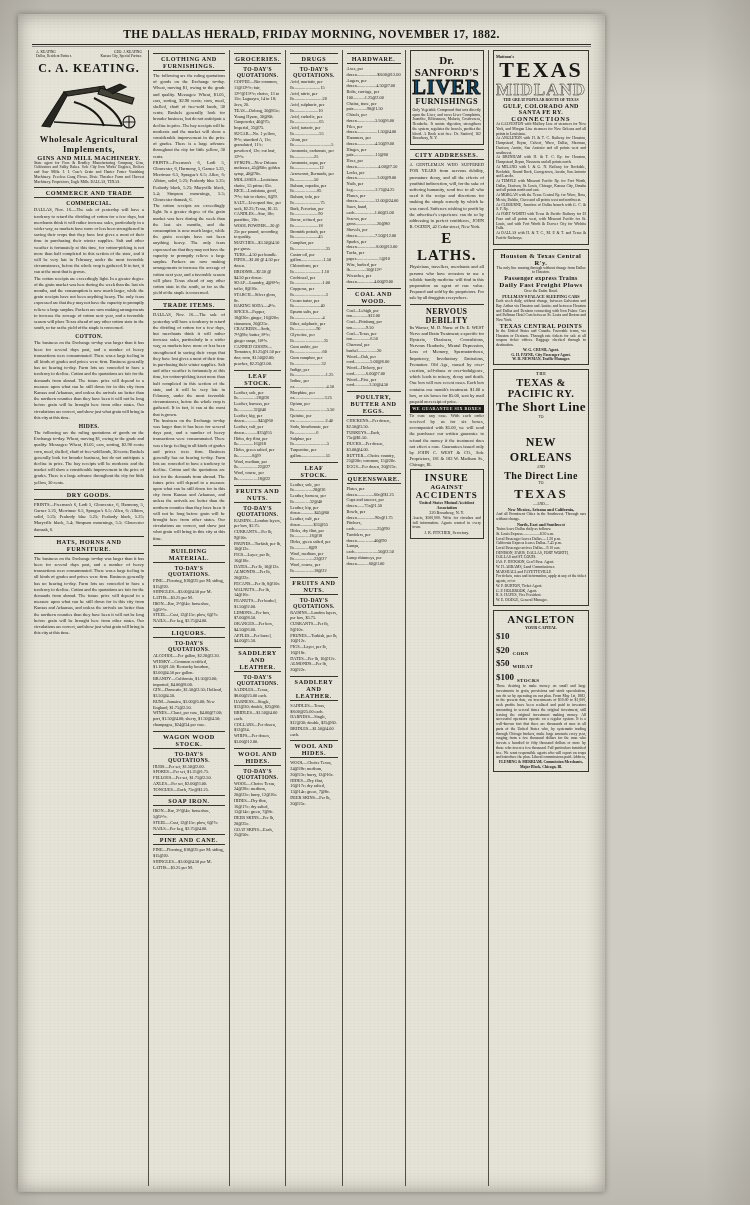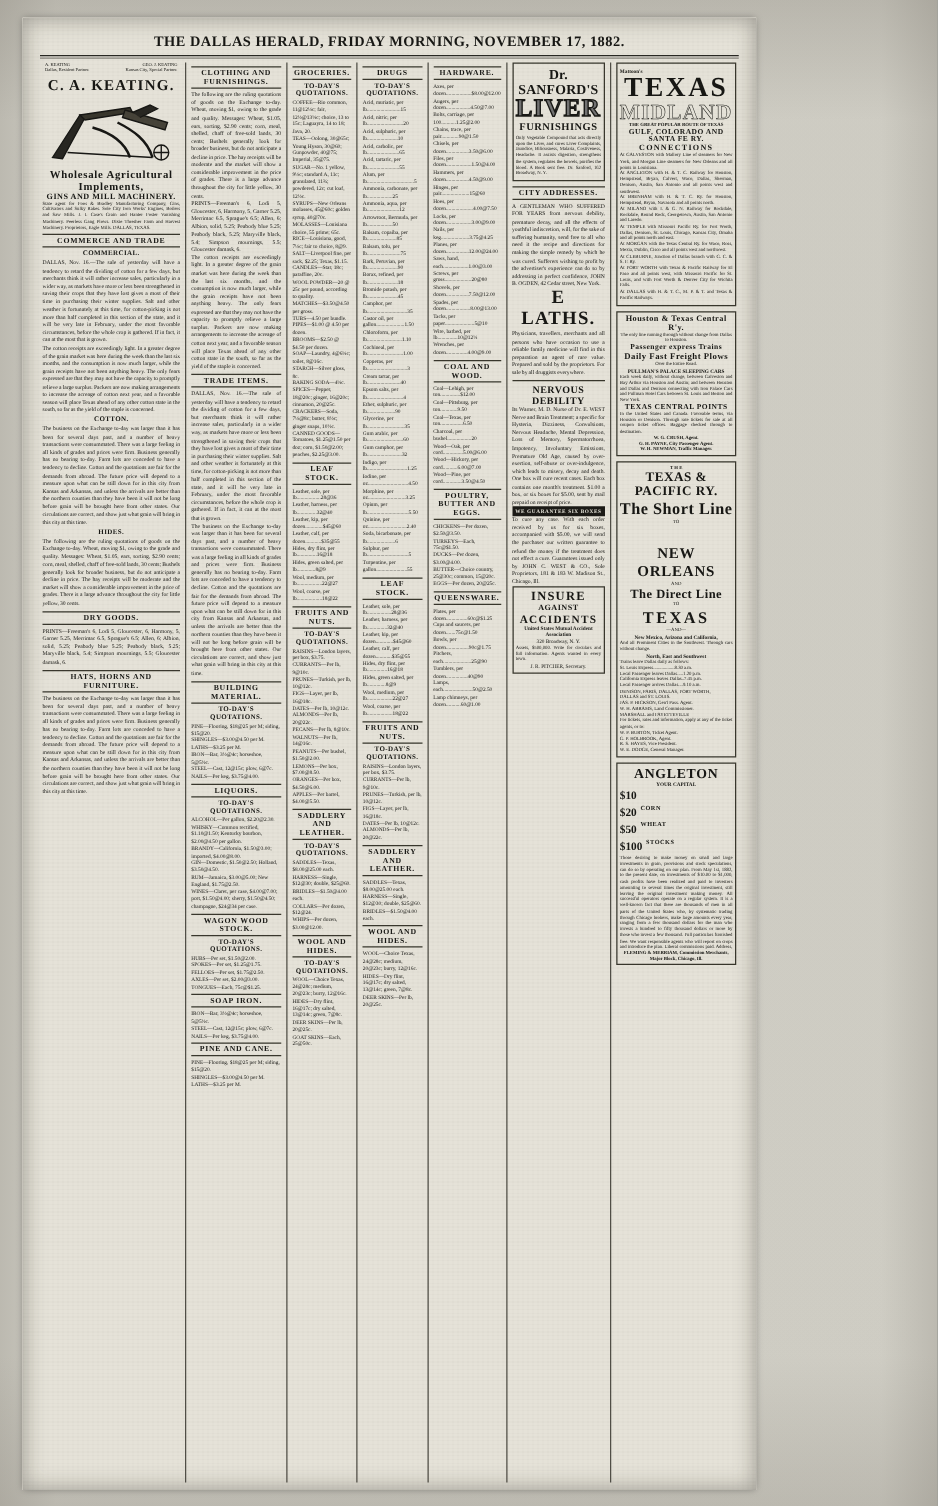--- a/index.html
+++ b/index.html
@@ -67,32 +67,32 @@
   .xtiny{font-size:3.8px;line-height:1.25;}
   .big-head{font-size:13px;font-weight:bold;letter-spacing:1px;text-align:center;}
   .mid-head{font-size:9px;font-weight:bold;letter-spacing:.6px;text-align:center;}
   .sm-head{font-size:6.5px;font-weight:bold;letter-spacing:.4px;text-align:center;}
   .blkbar{background:#1e1d19;color:#e8e6dc;font-weight:bold;text-align:center;padding:1px 0;letter-spacing:.5px;}
   .outline{
     -webkit-text-stroke:0.4px #1a1a17;color:#e3e0d6;font-weight:bold;
   }
   .liver{
     font-size:20px;font-weight:bold;letter-spacing:1px;text-align:center;line-height:.95;
-    color:#737373;-webkit-text-stroke:1.1px #1a1a17;
+    color:#0c4a6e;-webkit-text-stroke:1.1px #1a1a17;
   }
   .sanford{font-size:11px;font-weight:bold;text-align:center;letter-spacing:.2px;}
   .invig{font-size:8.4px;font-weight:bold;text-align:center;letter-spacing:.4px;}
   .texas-big{font-size:22px;font-weight:bold;letter-spacing:2px;text-align:center;line-height:1;}
   .midland{font-size:17px;font-weight:bold;letter-spacing:1px;text-align:center;line-height:1;}
   .hope{font-size:15px;font-weight:bold;letter-spacing:1px;text-align:center;}
   .short-line{font-size:13px;font-weight:bold;text-align:center;letter-spacing:.4px;}
   .neworleans{font-size:12px;font-weight:bold;text-align:center;letter-spacing:.6px;margin-top:16px;}
   .dollars{font-size:4.6px;line-height:1.5;}
   .dollars .amt{font-weight:bold;font-size:9px;}
-  .money-row{display:flex;align-items:flex-start;gap:3px;}
+  .money-row{display:flex;align-items:flex-end;gap:3px;}
   .money-row .lbl{font-size:5px;font-weight:bold;letter-spacing:.4px;}
   .increase{font-size:11px;font-weight:bold;text-align:center;letter-spacing:.6px;}
   .b{font-weight:bold;}
   .hrthin{border-top:1px solid #3a382f;margin:2px 0;}
   .topbar{display:flex;justify-content:space-between;font-size:4px;padding:0 2px;}
 </style>
 </head>
 <body>
 
 <div id="page">

